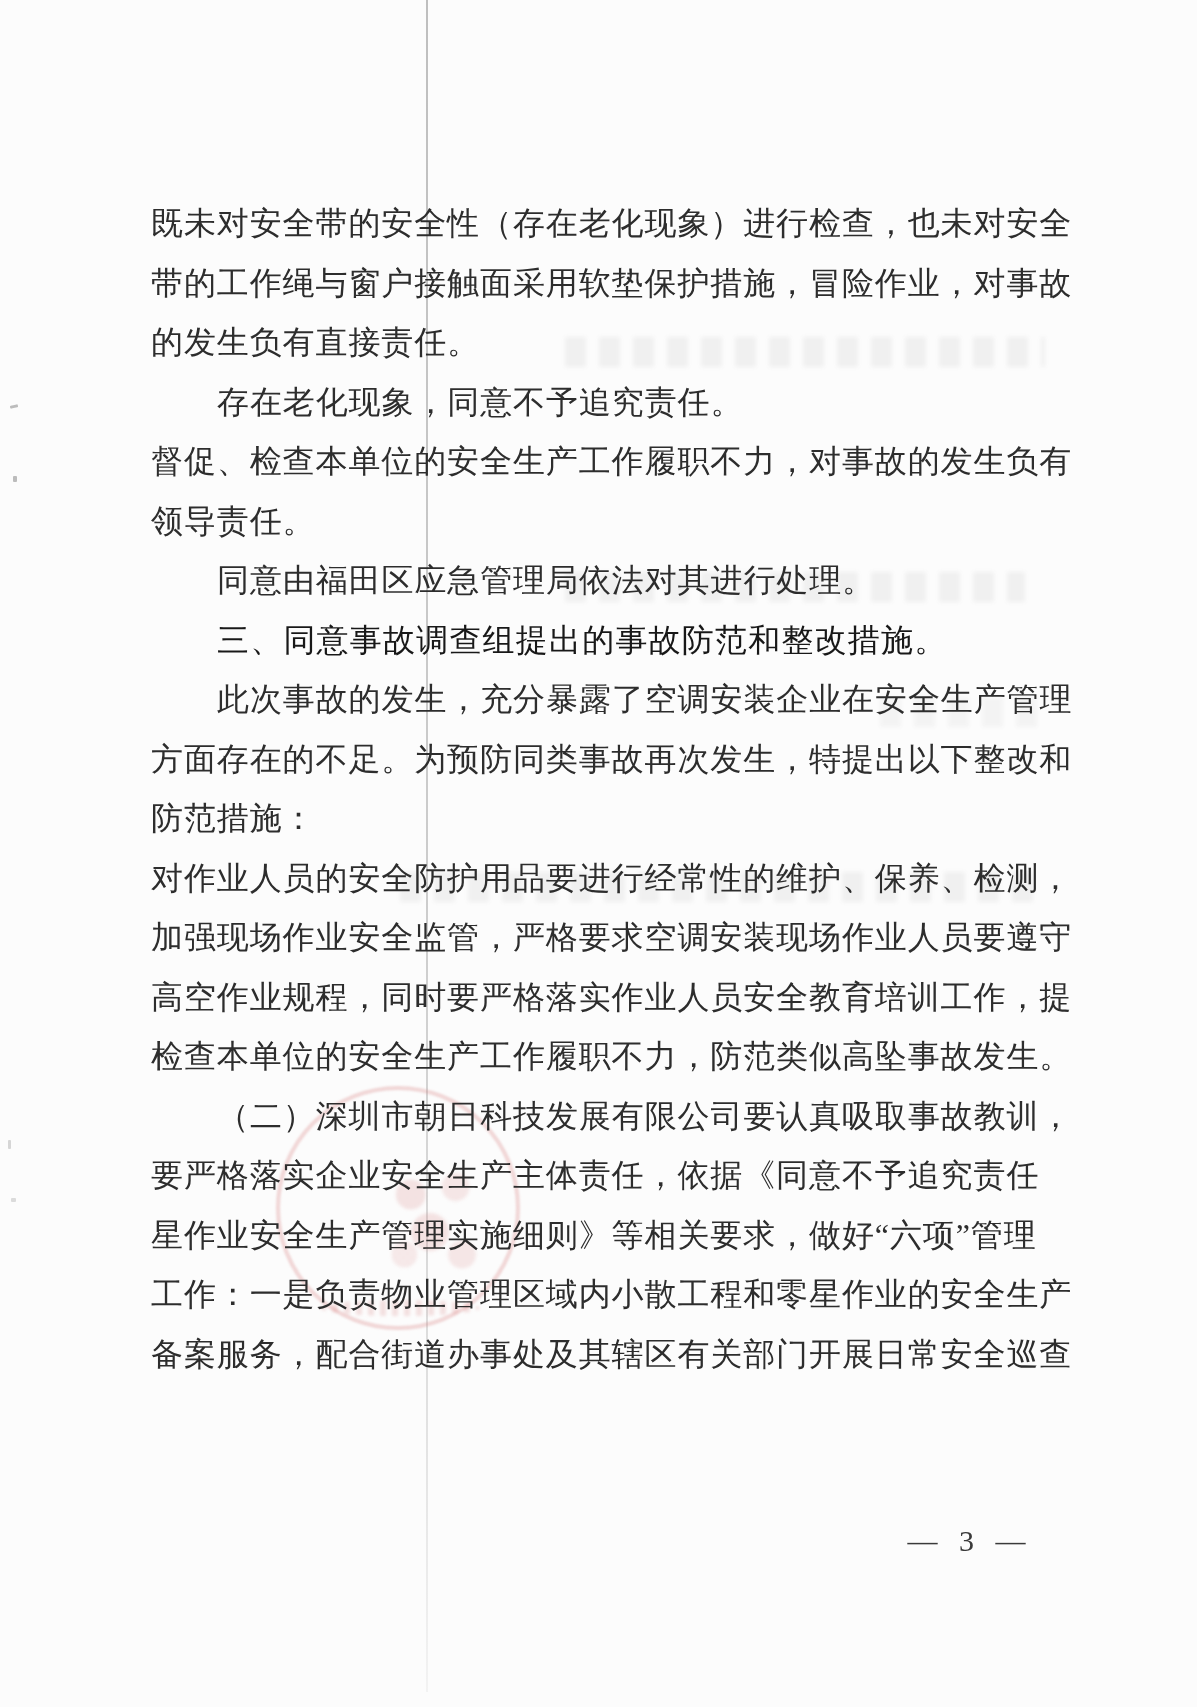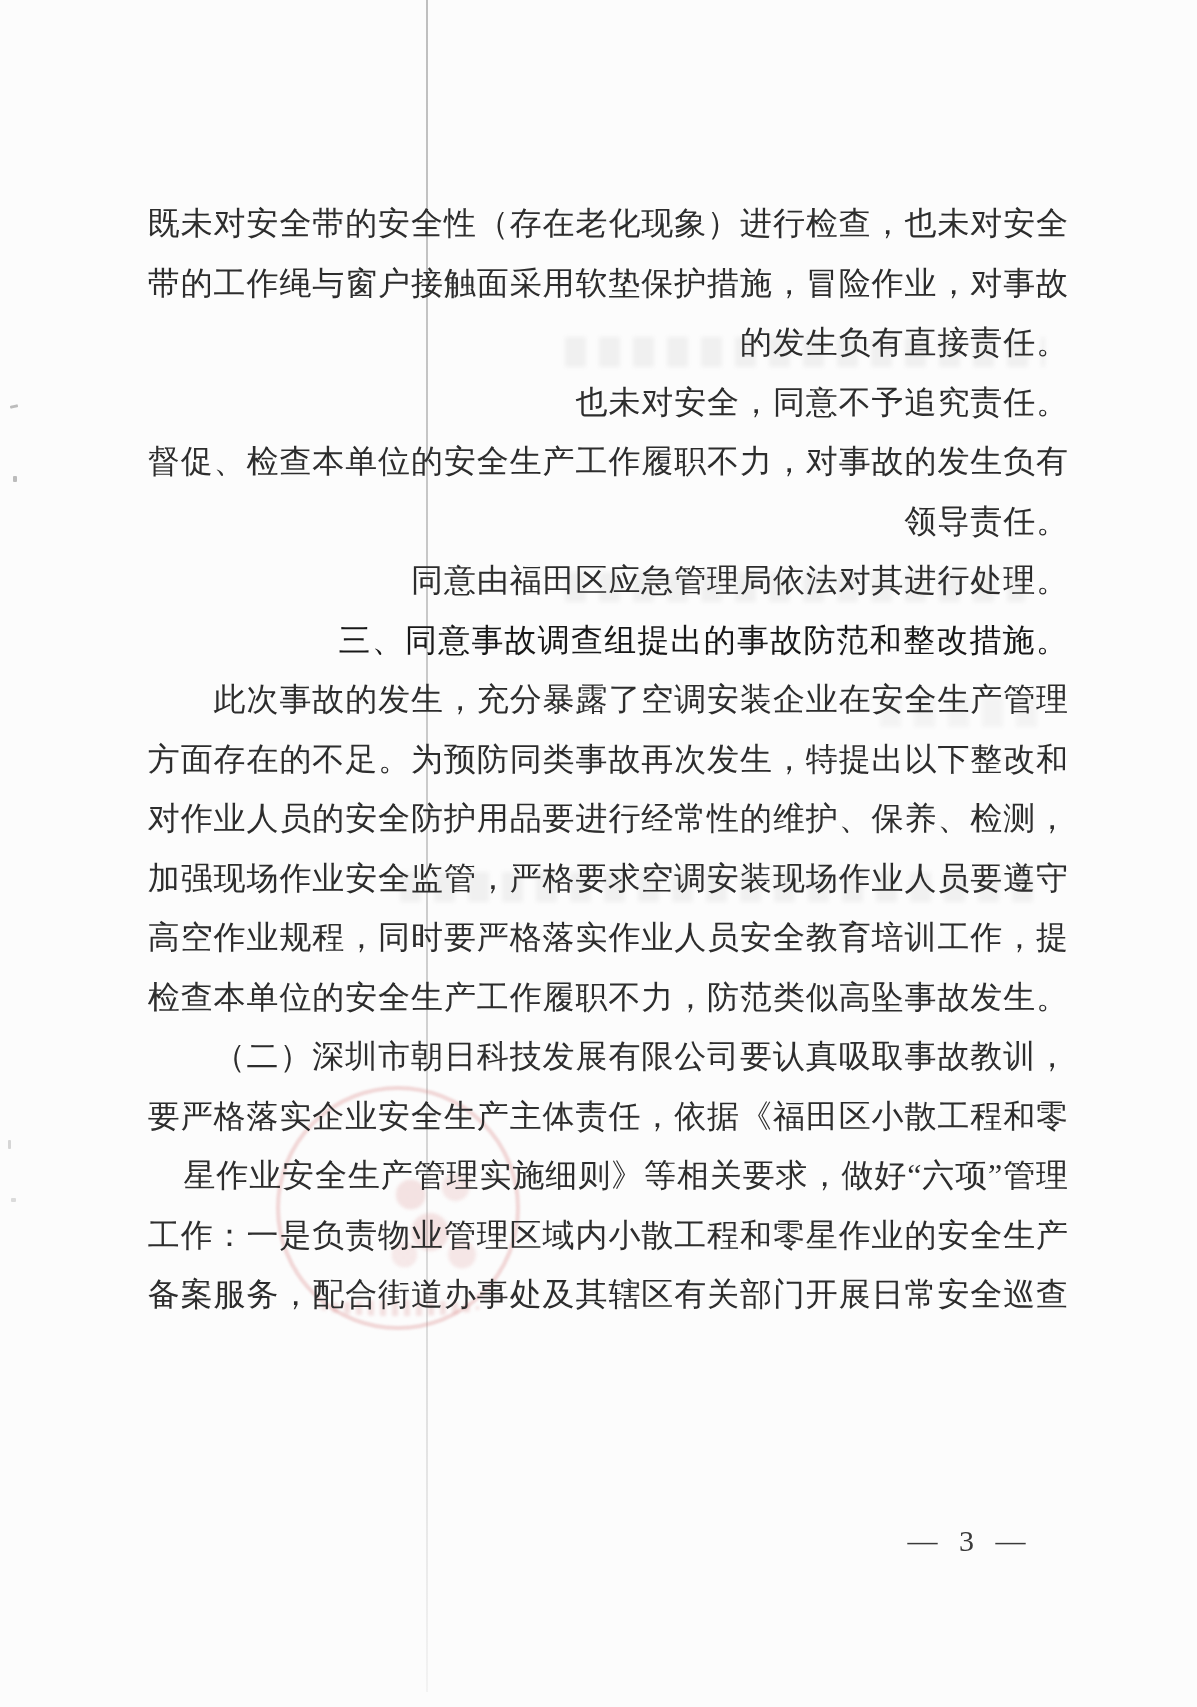--- a/index.html
+++ b/index.html
@@ -87,24 +87,23 @@
     border-radius: 1px;
   }
   .speck.s1 { left: 10px; top: 405px; width: 8px;  height: 3px; transform: rotate(-12deg); }
   .speck.s2 { left: 13px; top: 476px; width: 4px;  height: 6px; }
   .speck.s3 { left: 8px;  top: 1140px; width: 3px; height: 9px; opacity: .6; }
   .speck.s4 { left: 11px; top: 1198px; width: 5px; height: 4px; opacity: .5; }
 
   
   .textblock {
     position: absolute;
-    left: 129px;
+    left: 151px;
     top: 194px;
     width: 940px;
-    text-align: right;
   }
   .line {
     margin: 0;
     line-height: 59.5px;
     font-size: 32px;
     letter-spacing: 0.9px;
     color: #2d2d2d;
     white-space: nowrap;
   }
   .line.indent { padding-left: 66px; }
@@ -146,33 +145,34 @@
 
   <div class="speck s1"></div>
   <div class="speck s2"></div>
   <div class="speck s3"></div>
   <div class="speck s4"></div>
 
   <main class="textblock">
     <p class="line">既未对安全带的安全性（存在老化现象）进行检查，也未对安全</p>
     <p class="line">带的工作绳与窗户接触面采用软垫保护措施，冒险作业，对事故</p>
     <p class="line">的发生负有直接责任。</p>
-    <p class="line indent">也未对安全，同意不予追究责任。</p>
+    <p class="line indent">存在老化现象，同意不予追究责任。</p>
     <p class="line">督促、检查本单位的安全生产工作履职不力，对事故的发生负有</p>
     <p class="line">领导责任。</p>
     <p class="line indent">同意由福田区应急管理局依法对其进行处理。</p>
     <p class="line indent heading">三、同意事故调查组提出的事故防范和整改措施。</p>
     <p class="line indent">此次事故的发生，充分暴露了空调安装企业在安全生产管理</p>
     <p class="line">方面存在的不足。为预防同类事故再次发生，特提出以下整改和</p>
+    <p class="line">防范措施：</p>
     <p class="line">对作业人员的安全防护用品要进行经常性的维护、保养、检测，</p>
     <p class="line">加强现场作业安全监管，严格要求空调安装现场作业人员要遵守</p>
     <p class="line">高空作业规程，同时要严格落实作业人员安全教育培训工作，提</p>
     <p class="line">检查本单位的安全生产工作履职不力，防范类似高坠事故发生。</p>
     <p class="line indent">（二）深圳市朝日科技发展有限公司要认真吸取事故教训，</p>
-    <p class="line">要严格落实企业安全生产主体责任，依据《福田区小散工程和零</p>
+    <p class="line">要严格落实企业安全生产主体责任，依据《同意不予追究责任</p>
     <p class="line">星作业安全生产管理实施细则》等相关要求，做好“六项”管理</p>
     <p class="line">工作：一是负责物业管理区域内小散工程和零星作业的安全生产</p>
     <p class="line">备案服务，配合街道办事处及其辖区有关部门开展日常安全巡查</p>
   </main>
 
   <div class="page-number">— 3 —</div>
 
 </div>
 
 </body></html>

